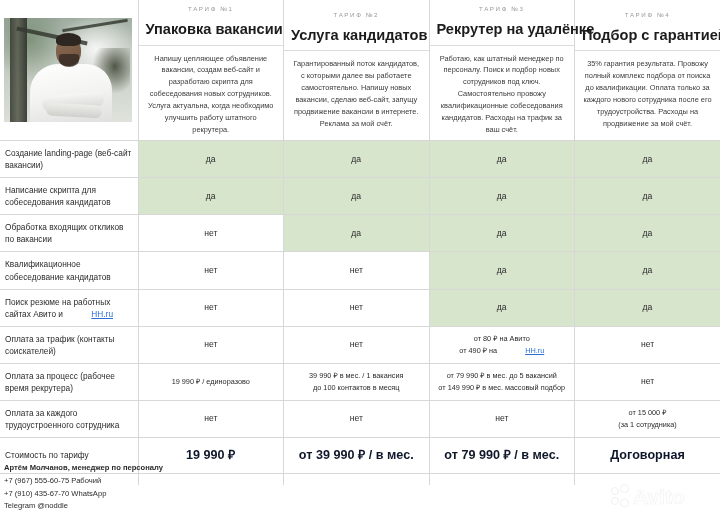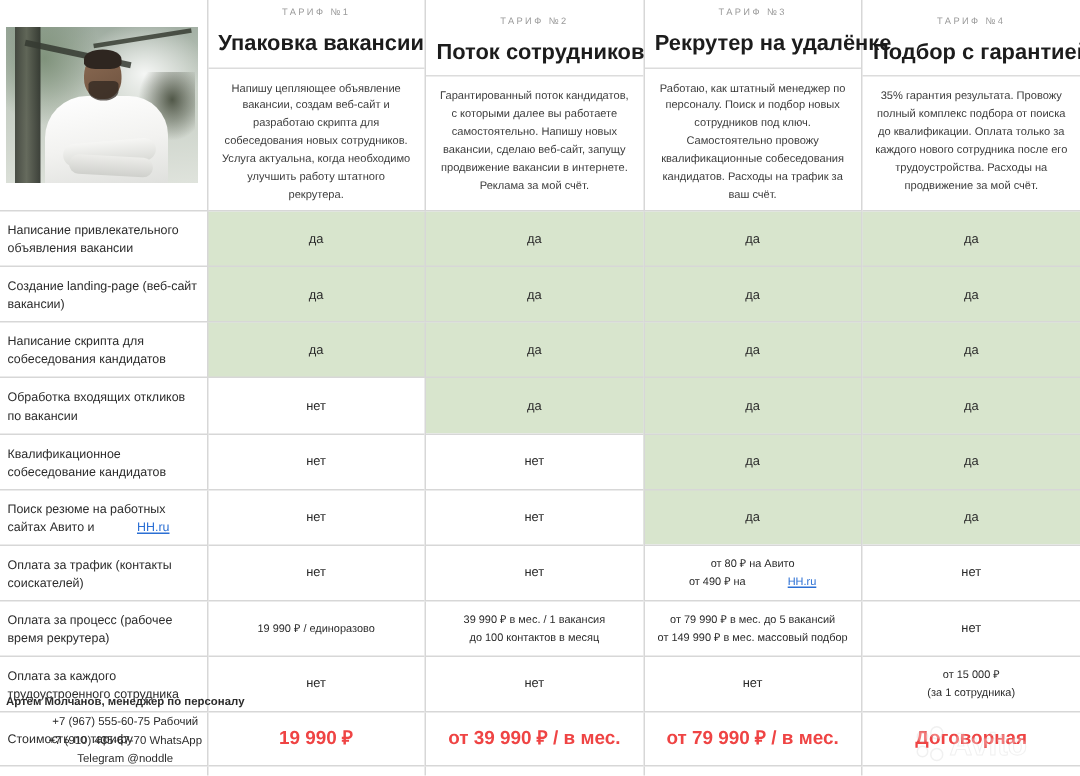--- a/index.html
+++ b/index.html
@@ -154,40 +154,39 @@
     color: #2b2b2b;
     padding: 6px 4px;
     background: #ffffff;
     line-height: 1.5;
   }
   .cell.yes { background: #d8e5cd; }
   .cell.note { font-size: 7.3px; line-height: 1.55; margin-top: 19px; }
   .cell.total {
     font-size: 12.6px;
     font-weight: bold;
-    color: #ef4444;
+    color: #0f172a;
     padding: 8px 4px;
   }
   .row-label.total-label { font-size: 8.3px; }
 
   a.link { color: #2b6fd4; text-decoration: underline; padding-left: 26px; }
 
   
   .spacer-label { border-top: 1px solid #d7d7d7; border-right: 1px solid #d7d7d7; height: 12px; background:#fff; }
   .spacer-cell { border-top: 1px solid #d7d7d7; border-left: 1px solid #d7d7d7; height: 12px; background:#fff; }
 
   
   .contacts {
     position: absolute;
     left: 4px;
     bottom: 4px;
     font-size: 7.6px;
     line-height: 1.68;
     color: #2b2b2b;
-    text-align: center;
   }
   .contacts .name { font-weight: bold; }
 
   
   .watermark {
     position: absolute;
     right: 6px;
     bottom: 6px;
     width: 106px;
     height: 30px;
@@ -230,21 +229,21 @@
 
         <td class="plan-head">
           <div class="tariff-num">ТАРИФ №1</div>
           <div class="plan-title">Упаковка вакансии</div>
           <div class="plan-sep"></div>
           <div class="plan-desc">Напишу цепляющее объявление вакансии, создам веб-сайт и разработаю скрипта для собеседования новых сотрудников. Услуга актуальна, когда необходимо улучшить работу штатного рекрутера.</div>
         </td>
 
         <td class="plan-head">
           <div class="tariff-num">ТАРИФ №2</div>
-          <div class="plan-title">Поток сотрудников</div>
+          <div class="plan-title">Услуга кандидатов</div>
           <div class="plan-sep"></div>
           <div class="plan-desc">Гарантированный поток кандидатов, с которыми далее вы работаете самостоятельно. Напишу новых вакансии, сделаю веб-сайт, запущу продвижение вакансии в интернете. Реклама за мой счёт.</div>
         </td>
 
         <td class="plan-head">
           <div class="tariff-num">ТАРИФ №3</div>
           <div class="plan-title">Рекрутер на удалёнке</div>
           <div class="plan-sep"></div>
           <div class="plan-desc">Работаю, как штатный менеджер по персоналу. Поиск и подбор новых сотрудников под ключ. Самостоятельно провожу квалификационные собеседования кандидатов. Расходы на трафик за ваш счёт.</div>
         </td>
@@ -252,27 +251,20 @@
         <td class="plan-head">
           <div class="tariff-num">ТАРИФ №4</div>
           <div class="plan-title">Подбор с гарантией*</div>
           <div class="plan-sep"></div>
           <div class="plan-desc">35% гарантия результата. Провожу полный комплекс подбора от поиска до квалификации. Оплата только за каждого нового сотрудника после его трудоустройства. Расходы на продвижение за мой счёт.</div>
         </td>
       </tr>
 
       </tbody>
       <tbody id="feature-rows">
-        <tr>
-          <td class="row-label">Написание привлекательного объявления вакансии</td>
-          <td class="cell yes">да</td>
-          <td class="cell yes">да</td>
-          <td class="cell yes">да</td>
-          <td class="cell yes">да</td>
-        </tr>
         <tr>
           <td class="row-label">Создание landing-page (веб-сайт вакансии)</td>
           <td class="cell yes">да</td>
           <td class="cell yes">да</td>
           <td class="cell yes">да</td>
           <td class="cell yes">да</td>
         </tr>
         <tr>
           <td class="row-label">Написание скрипта для собеседования кандидатов</td>
           <td class="cell yes">да</td>

